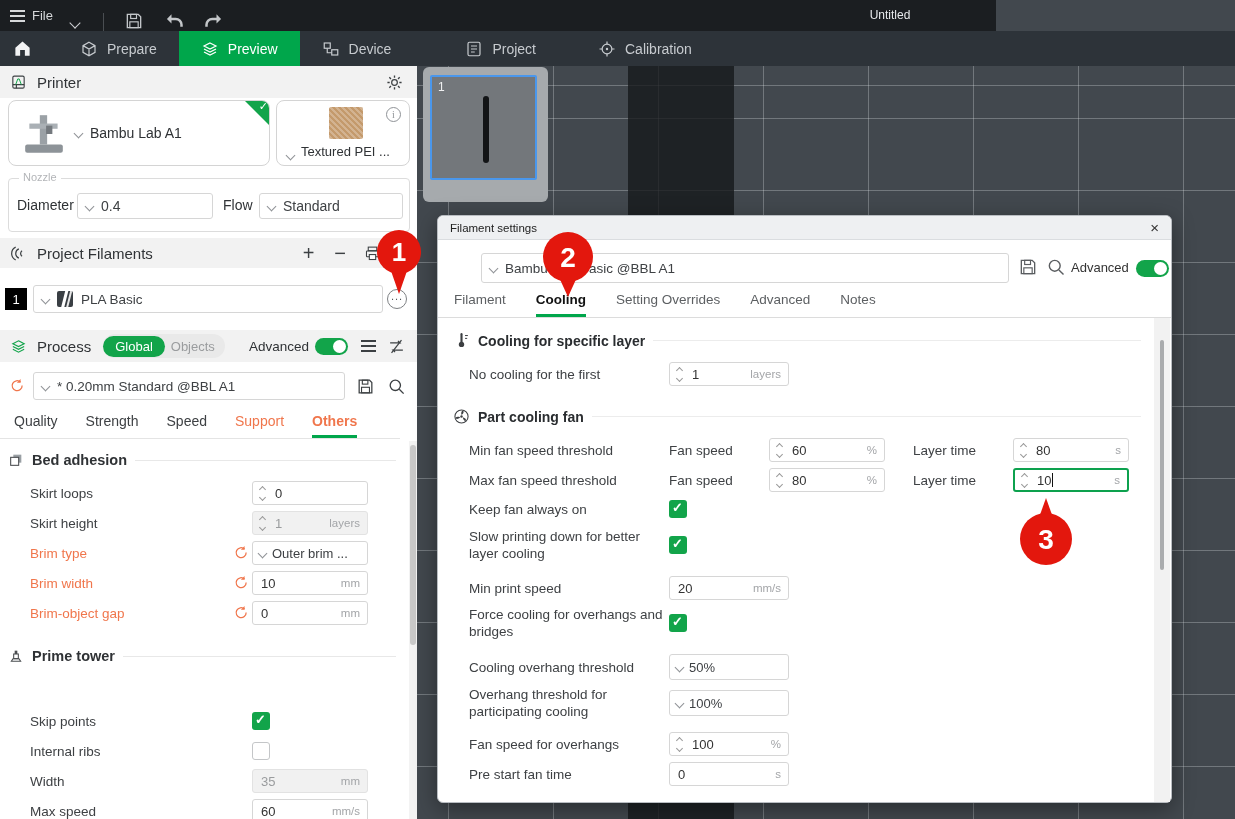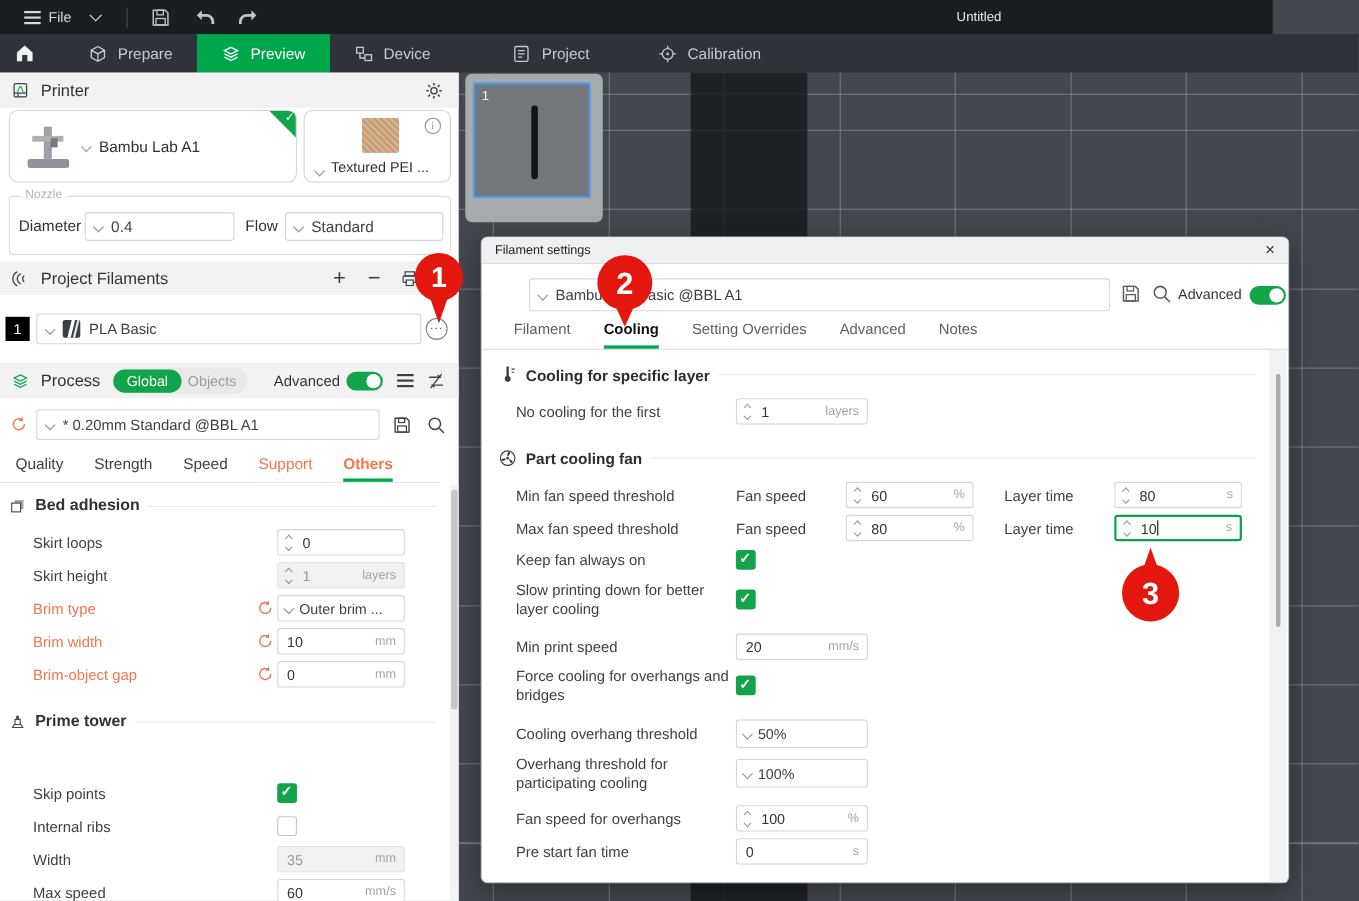--- a/index.html
+++ b/index.html
@@ -1,19 +1,19 @@
 <!DOCTYPE html>
 <html><head>
 <meta charset="utf-8">
 <style>
   * { margin:0; padding:0; box-sizing:border-box; }
   html,body { width:1235px; height:819px; overflow:hidden; font-family:"Liberation Sans",sans-serif; font-size:13px; color:#333; background:#42484e; }
 
   
-  #titlebar { position:absolute; left:0; top:0; width:1157px; height:31px; background:#1b1e21; color:#d6d8da; display:flex; align-items:center;padding-left:12px; }
+  #titlebar { position:absolute; left:0; top:0; width:996px; height:31px; background:#1b1e21; color:#d6d8da; display:flex; align-items:flex-end; }
   .tb-file { display:flex; align-items:center; gap:7px; padding:0 10px; height:100%; cursor:default; }
   .burger span { display:block; width:15px; height:2px; background:#d6d8da; margin:3px 0; }
   .tb-chev { width:8px; height:8px; border-right:1.5px solid #cfd2d5; border-bottom:1.5px solid #cfd2d5; transform:rotate(45deg); margin:0 14px 4px 8px; }
   .tb-div { width:1px; height:18px; background:#4a4e52; margin:0 10px; }
   .tb-ic { width:20px; height:20px; margin:0 10px; color:#c3c6c9; }
   #untitled { position:absolute; left:840px; top:8px; width:100px; text-align:center; font-size:12px; color:#e8eaec; }
 
   
   #tabbar { position:absolute; left:0; top:31px; width:1235px; height:35px; background:#2d3339; display:flex; align-items:center; color:#c7cbcf; }
   .mtab { display:flex; align-items:center; gap:9px; height:35px; padding:0 22px; font-size:14px; cursor:default; }
@@ -98,21 +98,21 @@
   #dialog { position:absolute; left:437px; top:215px; width:735px; height:588px; background:#fff; border:1px solid #b9bdc2; border-radius:6px; box-shadow:0 6px 22px rgba(0,0,0,.38); }
   #dlg-titlebar { position:absolute; left:0; top:0; width:100%; height:24px; background:#eef0f2; border-bottom:1px solid #dadde0; border-radius:6px 6px 0 0; display:flex; align-items:center; padding:0 12px; }
   #dlg-title { font-size:11.5px; color:#222; }
   #dlg-close { margin-left:auto; font-size:15px; color:#333; line-height:1; }
   #dlg-preset { position:absolute; left:43px; top:37px; width:528px; height:30px; }
   .dlg-hic { position:absolute; top:41px; width:20px; height:20px; color:#5a5d60; }
   #dlg-advanced { position:absolute; left:633px; top:44px; font-size:13px; color:#333; }
   #dlg-toggle { position:absolute; left:698px; top:44px; }
   .dtabs { position:absolute; left:0px; top:76px; width:100%; height:26px; display:flex; border-bottom:1px solid #dcdcdc; }
   .dtab { font-size:13.5px; color:#5c5f62; margin-left:30px; padding-bottom:8px; }
-  .dtab:first-child { margin-left:29px; }
+  .dtab:first-child { margin-left:16px; }
   .dtab.active { color:#111; font-weight:bold; border-bottom:3px solid #00A64B; padding-bottom:5px; }
 
   .dsec { position:absolute; left:15px; width:688px; display:flex; align-items:center; gap:8px; }
   .dsec .gi { width:17px; height:17px; color:#3c3f42; }
   .dsec .gt { font-size:14px; font-weight:bold; color:#2a2d30; white-space:nowrap; }
   .dsec .rule { flex:1; height:1px; background:#ececec; }
 
   .drow { position:absolute; left:31px; display:flex; align-items:center; }
   .drow .dlabel { width:200px; font-size:13.5px; color:#3e4144; line-height:17px; }
   .dbox { width:120px; }

